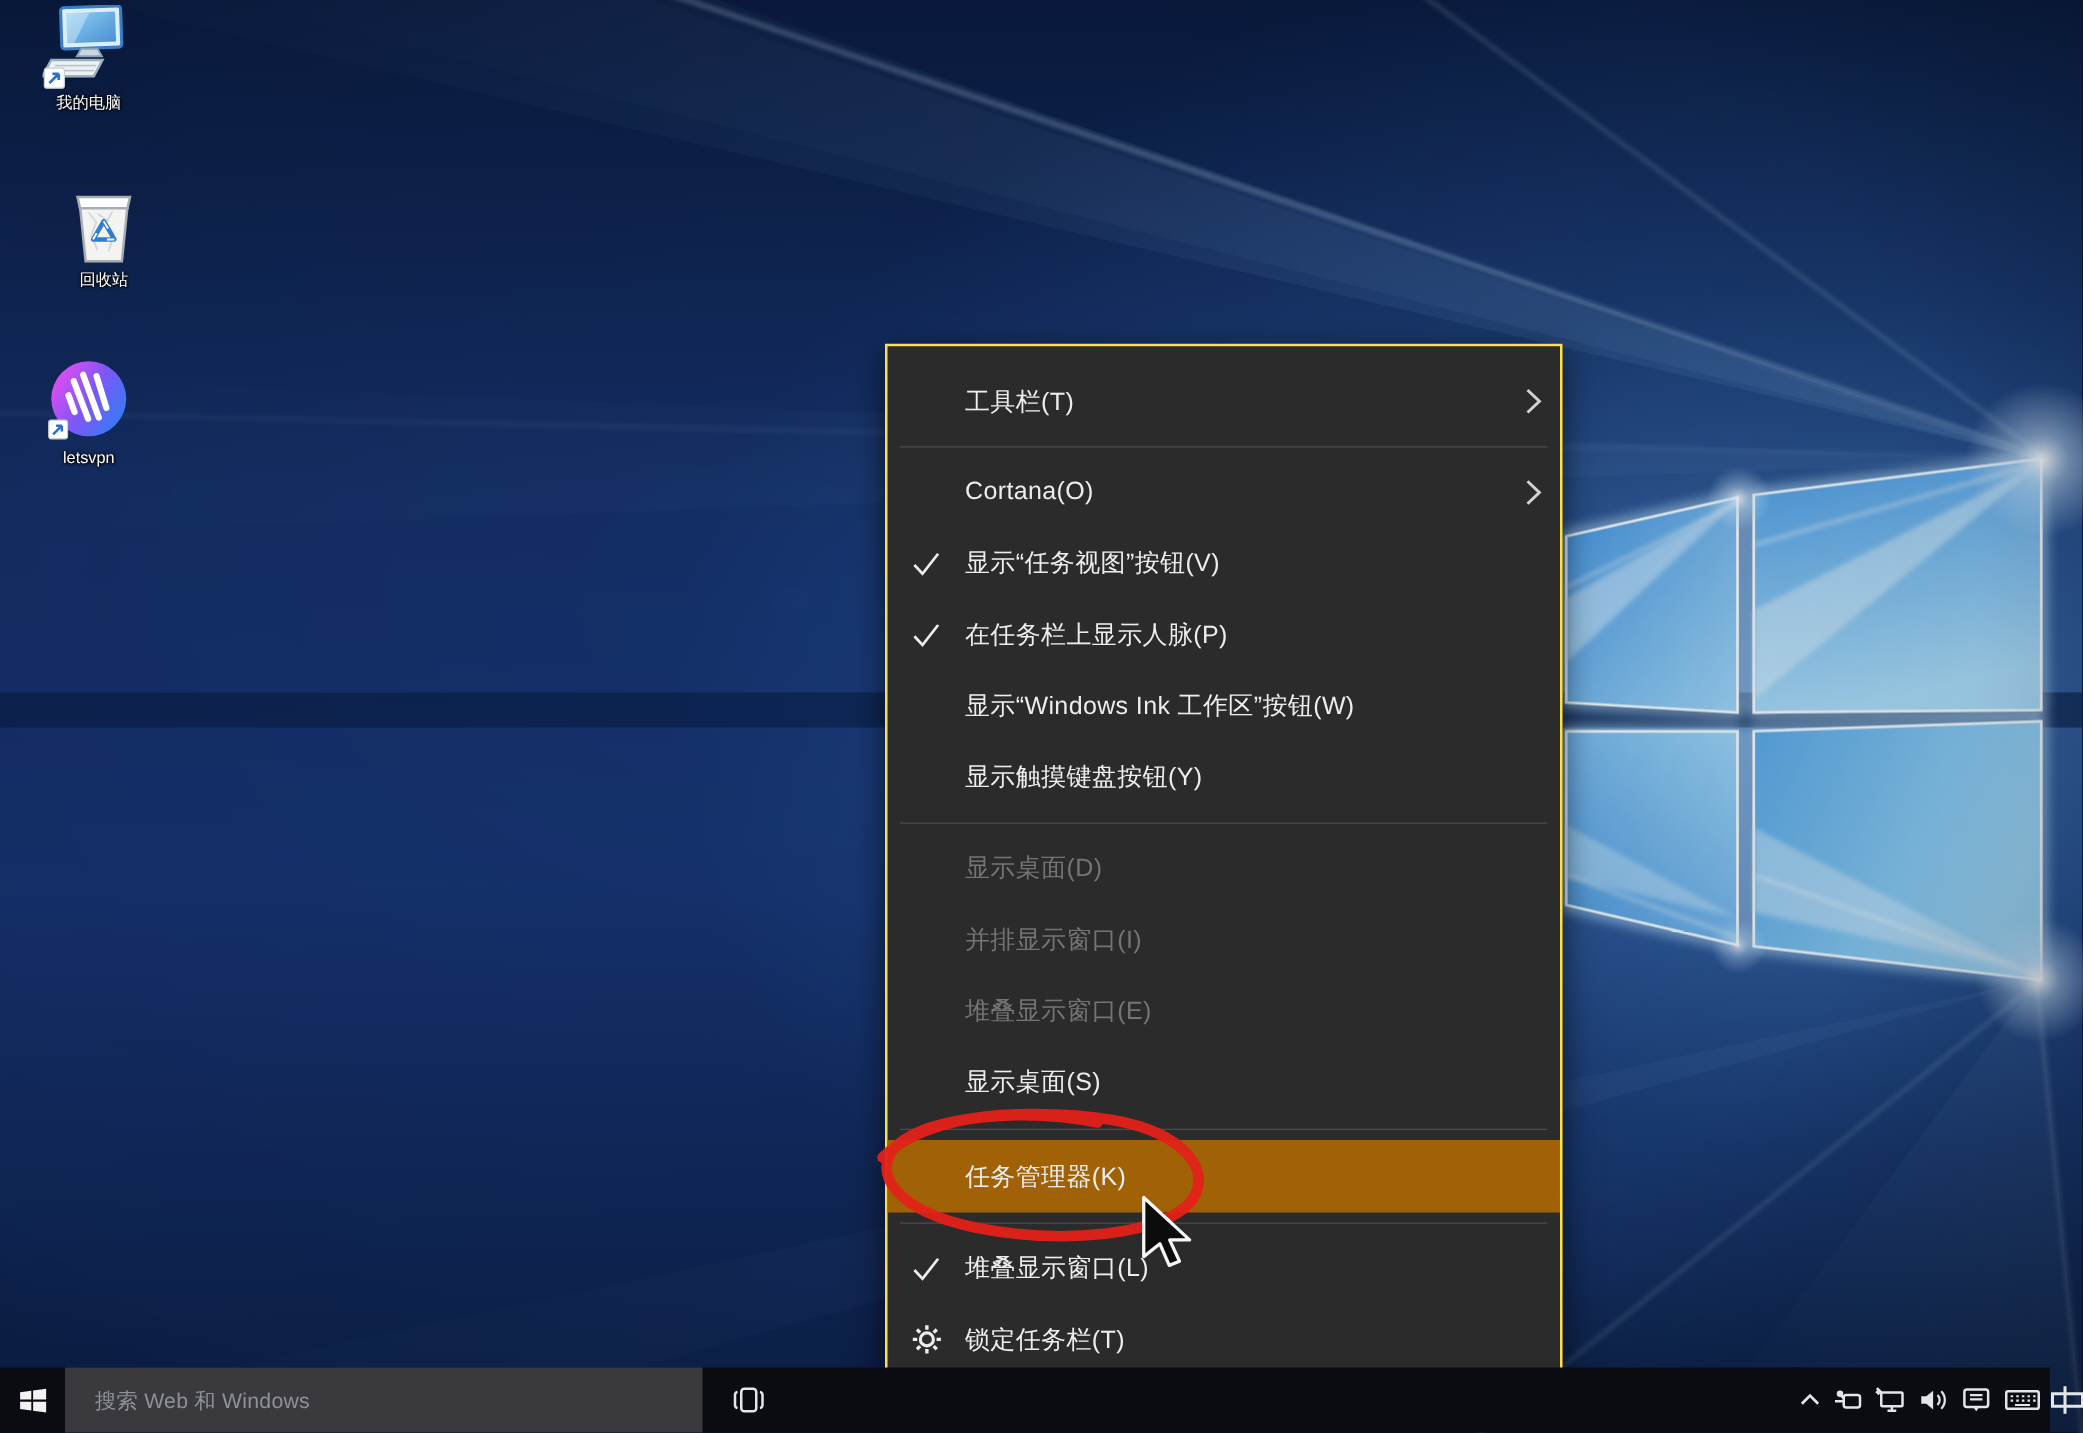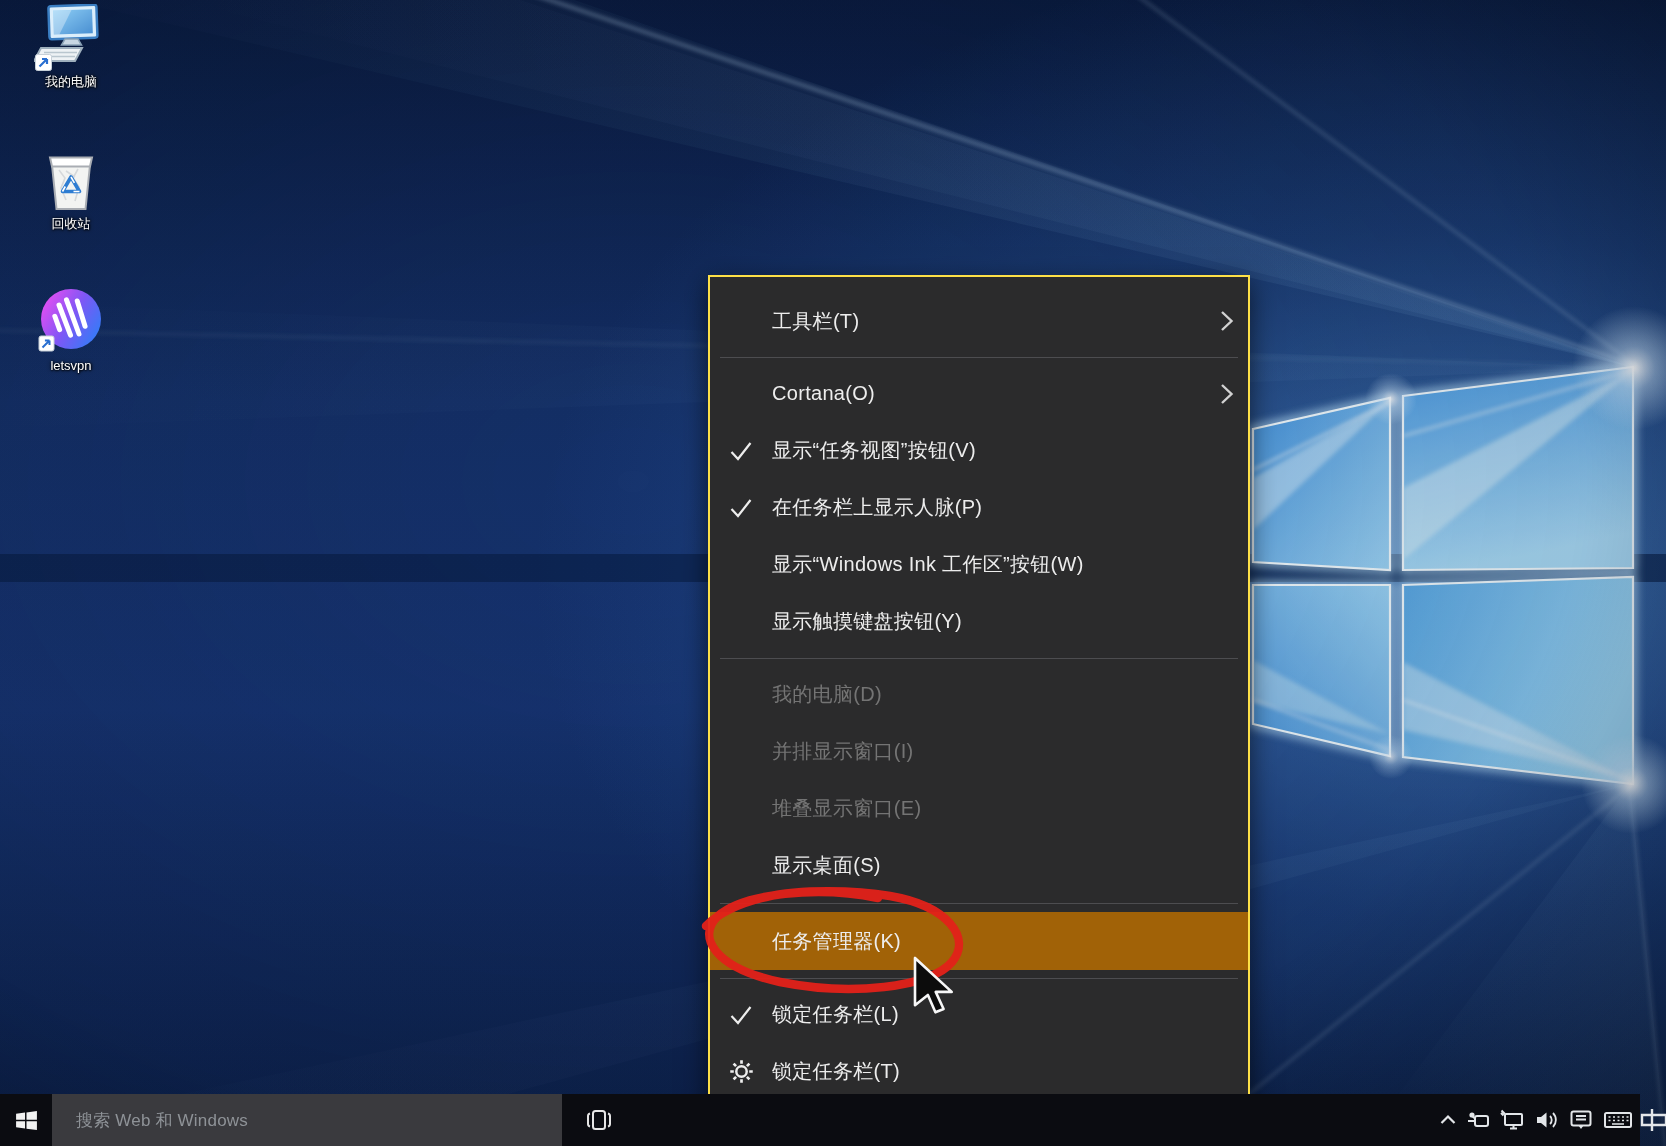--- a/index.html
+++ b/index.html
@@ -181,21 +181,21 @@
         <path d="M31 35 h13 l3.5 6 h-20 z" fill="#c9d7e3" stroke="#8aa2b6" stroke-width="1.5"></path>
         <path d="M7 44 L48 44 L41 57 L0 57 z" fill="#eef2f5" stroke="#9fb0bd" stroke-width="2"></path>
         <path d="M10 48.5 h33 M8 52.5 h33" stroke="#b9c6cf" stroke-width="1.5"></path>
         <rect x="1.5" y="50.5" width="16" height="16" rx="2" fill="#ffffff" stroke="#c7d0d8"></rect>
         <path d="M5.5 62.5 L13 55 M13 55 h-5 M13 55 v5" stroke="#2a6fd0" stroke-width="2.2" fill="none"></path>
       </svg>
     </div>
     <div class="dicon-label">我的电脑</div>
   </div>
 
-  <div class="dicon" style="left:0;top:146px">
+  <div class="dicon" style="left:12px;top:146px">
     <div class="dicon-art">
       <svg width="60" height="64" viewBox="0 0 60 64">
         <path d="M11 15 L49 15 L44.5 59 L15.5 59 z" fill="#f3f4f2" stroke="#a9adb3" stroke-width="2"></path>
         <path d="M9 7.5 L51 7.5 L49 16.5 L11 16.5 z" fill="#ffffff" stroke="#a9adb3" stroke-width="2"></path>
         <path d="M18 20 l6 8 -4 10 5 12 M37 19 l-5 9 6 9 -4 14 M25 21 l9 6" stroke="#d6d9db" stroke-width="1.6" fill="none"></path>
         <path d="M30 27 l8.5 14.5 h-17 z" fill="none" stroke="#2e7dd2" stroke-width="3.6" stroke-linejoin="round"></path>
         <path d="M30 27 l3.4 5.8 M38.5 41.5 h-6 M21.5 41.5 l2.8-5" stroke="#ffffff" stroke-width="1.6"></path>
       </svg>
     </div>
     <div class="dicon-label">回收站</div>
@@ -273,21 +273,21 @@
 
     <div class="mi">
       <span>显示触摸键盘按钮(Y)</span>
     </div>
 
     <div class="msep">
         <i></i>
       </div>
 
     <div class="mi disabled">
-      <span>我的电脑(D)</span>
+      <span>显示桌面(D)</span>
     </div>
     <div class="mi disabled">
       <span>并排显示窗口(I)</span>
     </div>
     <div class="mi disabled">
       <span>堆叠显示窗口(E)</span>
     </div>
     <div class="mi">
       <span>显示桌面(S)</span>
     </div>
@@ -303,21 +303,21 @@
     <div class="msep">
         <i></i>
       </div>
 
     <div class="mi">
       <span class="gut">
         <svg width="26" height="24" viewBox="0 0 26 24">
             <path d="M3.5 13 L10 20 L22.5 4" fill="none" stroke="#ededed" stroke-width="2.2"></path>
           </svg>
       </span>
-      <span>锁定任务栏(L)</span>
+      <span>堆叠显示窗口(L)</span>
     </div>
 
     <div class="mi">
       <span class="gut">
         <svg width="25" height="25" viewBox="0 0 24 24">
           <circle cx="12" cy="12" r="5" fill="none" stroke="#ededed" stroke-width="2.4"></circle>
           <path d="M12 1.2v3.4 M12 19.4v3.4 M1.2 12h3.4 M19.4 12h3.4 M4.4 4.4l2.4 2.4 M17.2 17.2l2.4 2.4 M19.6 4.4l-2.4 2.4 M6.8 17.2l-2.4 2.4" stroke="#ededed" stroke-width="2.6"></path>
         </svg>
       </span>
       <span>锁定任务栏(T)</span>

